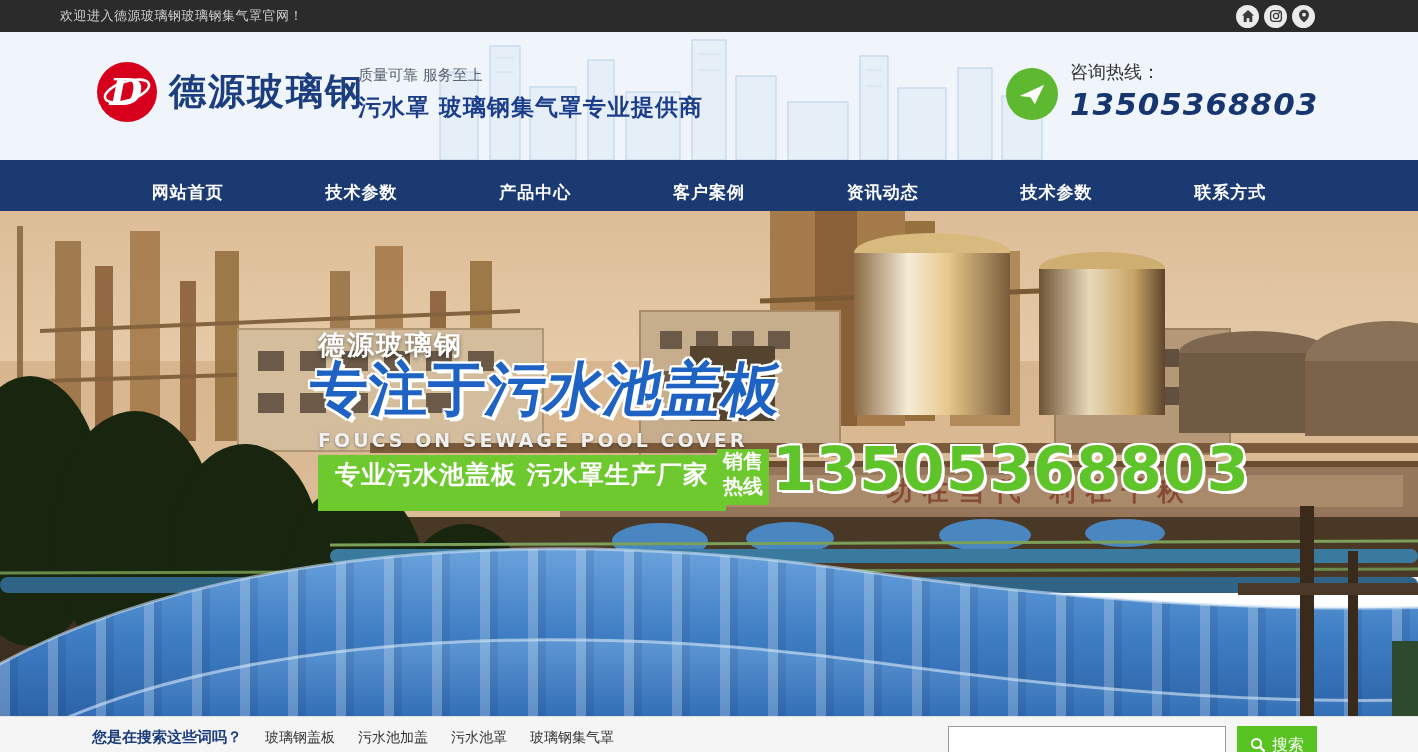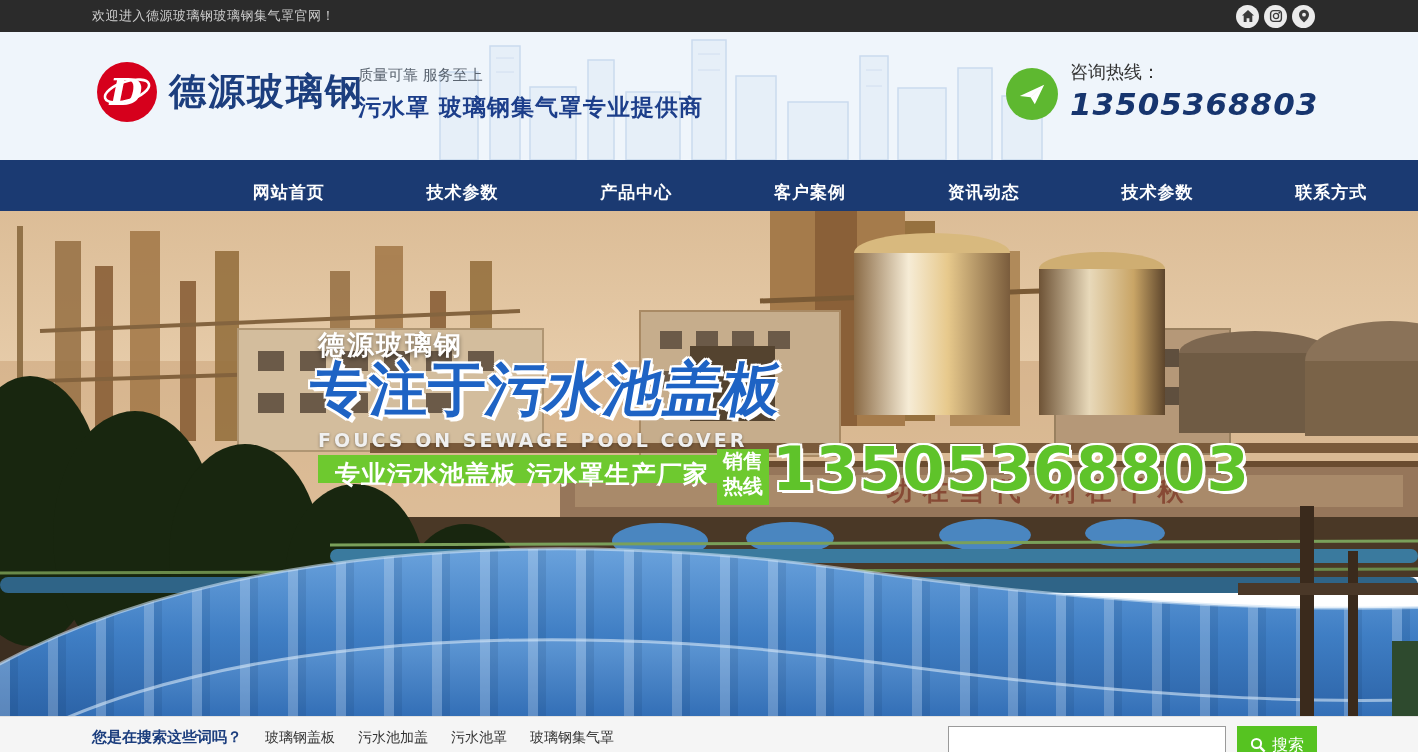--- a/index.html
+++ b/index.html
@@ -1,51 +1,51 @@
 <!DOCTYPE html>
 <html><head>
 <meta charset="utf-8">
 <style>
   html,body{margin:0;padding:0;}
   body{width:1418px;height:752px;overflow:hidden;font-family:"DejaVu Sans","Liberation Sans",sans-serif;background:#fff;}
   .page{position:relative;width:1418px;height:752px;overflow:hidden;background:#fff;}
 
   
-  .topbar{position:absolute;left:0;top:0;width:1418px;height:32px;background:#2b2b2b;display:flex;align-items:center;justify-content:space-between;box-sizing:border-box;padding:0 103px 0 92px;}
+  .topbar{position:absolute;left:0;top:0;width:1418px;height:32px;background:#2b2b2b;display:flex;align-items:center;justify-content:space-between;box-sizing:border-box;padding:0 103px 0 60px;}
   .topbar .welcome{color:#cdcdcd;font-size:13px;letter-spacing:.5px;}
   .social{display:flex;align-items:center;gap:5px;}
   .sicon{width:23px;height:23px;border-radius:50%;background:#ebebeb;display:flex;align-items:center;justify-content:center;cursor:pointer;}
 
   
   .header{position:absolute;left:0;top:32px;width:1418px;height:128px;background:#eff5fb;overflow:hidden;}
   .skyline{position:absolute;left:430px;top:0;opacity:.75;}
   .logo{position:absolute;left:95px;top:28px;display:flex;align-items:center;gap:10px;cursor:pointer;z-index:2;}
   .logo-text{font-size:37px;font-weight:bold;color:#1c3e7e;letter-spacing:2px;}
   .slogan{position:absolute;left:358px;top:34px;z-index:2;}
   .slogan-line1{color:#5a6470;font-size:15px;margin-bottom:7px;}
   .slogan-line2{color:#1c3e8a;font-size:23px;font-weight:bold;letter-spacing:1px;}
   .hotline{position:absolute;left:1006px;top:28px;display:flex;align-items:flex-start;gap:12px;z-index:2;}
   .plane-circle{width:52px;height:52px;border-radius:50%;background:#5eb830;display:flex;align-items:center;justify-content:center;margin-top:8px;}
   .hl-label{font-size:18px;color:#333;margin-bottom:2px;}
   .hl-number{font-size:31px;font-weight:bold;font-style:italic;color:#17356e;letter-spacing:1px;}
 
   
-  .nav{position:absolute;left:0;top:160px;width:1418px;height:65px;background:#1b3a72;display:flex;justify-content:flex-end;}
+  .nav{position:absolute;left:0;top:160px;width:1418px;height:65px;background:#1b3a72;display:flex;justify-content:center;}
   .nav-inner{width:1216px;display:flex;}
   .nav-item{flex:1;display:flex;align-items:center;justify-content:center;color:#fff;font-size:17px;font-weight:bold;letter-spacing:1px;cursor:pointer;text-decoration:none;}
 
   
   .hero{position:absolute;left:0;top:211px;width:1418px;height:505px;overflow:hidden;cursor:pointer;}
   .hero-art{position:absolute;left:0;top:0;}
   .hero-brand{position:absolute;left:318px;top:116px;color:#fff;font-size:27px;font-weight:bold;letter-spacing:2px;text-shadow:0 2px 4px rgba(0,0,0,.45);}
   .hero-headline{position:absolute;left:310px;top:140px;font-size:58px;font-weight:bold;color:#1e63c4;letter-spacing:1px;white-space:nowrap;
     text-shadow:2px 0 0 #fff,-2px 0 0 #fff,0 2px 0 #fff,0 -2px 0 #fff,2px 2px 0 #fff,-2px -2px 0 #fff,2px -2px 0 #fff,-2px 2px 0 #fff,4px 4px 0 #fff,3px 3px 0 #fff;}
   .hero-headline .main{display:inline-block;transform:skewX(-10deg);}
   .hero-en{position:absolute;left:318px;top:218px;color:#f0f0f0;font-size:19px;font-weight:bold;letter-spacing:3px;text-shadow:0 1px 3px rgba(0,0,0,.4);}
-  .hero-tag{position:absolute;left:318px;top:244px;height:28px;line-height:40px;padding:0 17px;background:#6ec92f;color:#fff;font-size:25px;font-weight:bold;letter-spacing:1px;}
+  .hero-tag{position:absolute;left:318px;top:244px;height:56px;line-height:40px;padding:0 17px;background:#6ec92f;color:#fff;font-size:25px;font-weight:bold;letter-spacing:1px;}
   .hh-label{position:absolute;left:717px;top:238px;width:52px;height:56px;background:#6ec92f;color:#fff;font-size:20px;font-weight:bold;text-align:center;line-height:25px;}
   .hh-label span{display:block;}
   .hh-number{position:absolute;left:772px;top:222px;font-size:61px;font-weight:bold;color:#5fc32a;letter-spacing:1px;white-space:nowrap;
     text-shadow:2px 0 0 #fff,-2px 0 0 #fff,0 2px 0 #fff,0 -2px 0 #fff,2px 2px 0 #fff,-2px -2px 0 #fff,2px -2px 0 #fff,-2px 2px 0 #fff,3px 3px 0 #fff;}
 
   
   .searchbar{position:absolute;left:0;top:716px;width:1418px;height:60px;background:#f5f5f5;border-top:1px solid #e2e2e2;box-sizing:border-box;}
   .search-left{position:absolute;left:92px;top:11px;display:flex;align-items:center;gap:15px;white-space:nowrap;}
   .search-prompt{color:#1c3e7e;font-size:15px;font-weight:bold;}
   .kw{color:#333;font-size:14px;text-decoration:none;cursor:pointer;margin-left:8px;}

